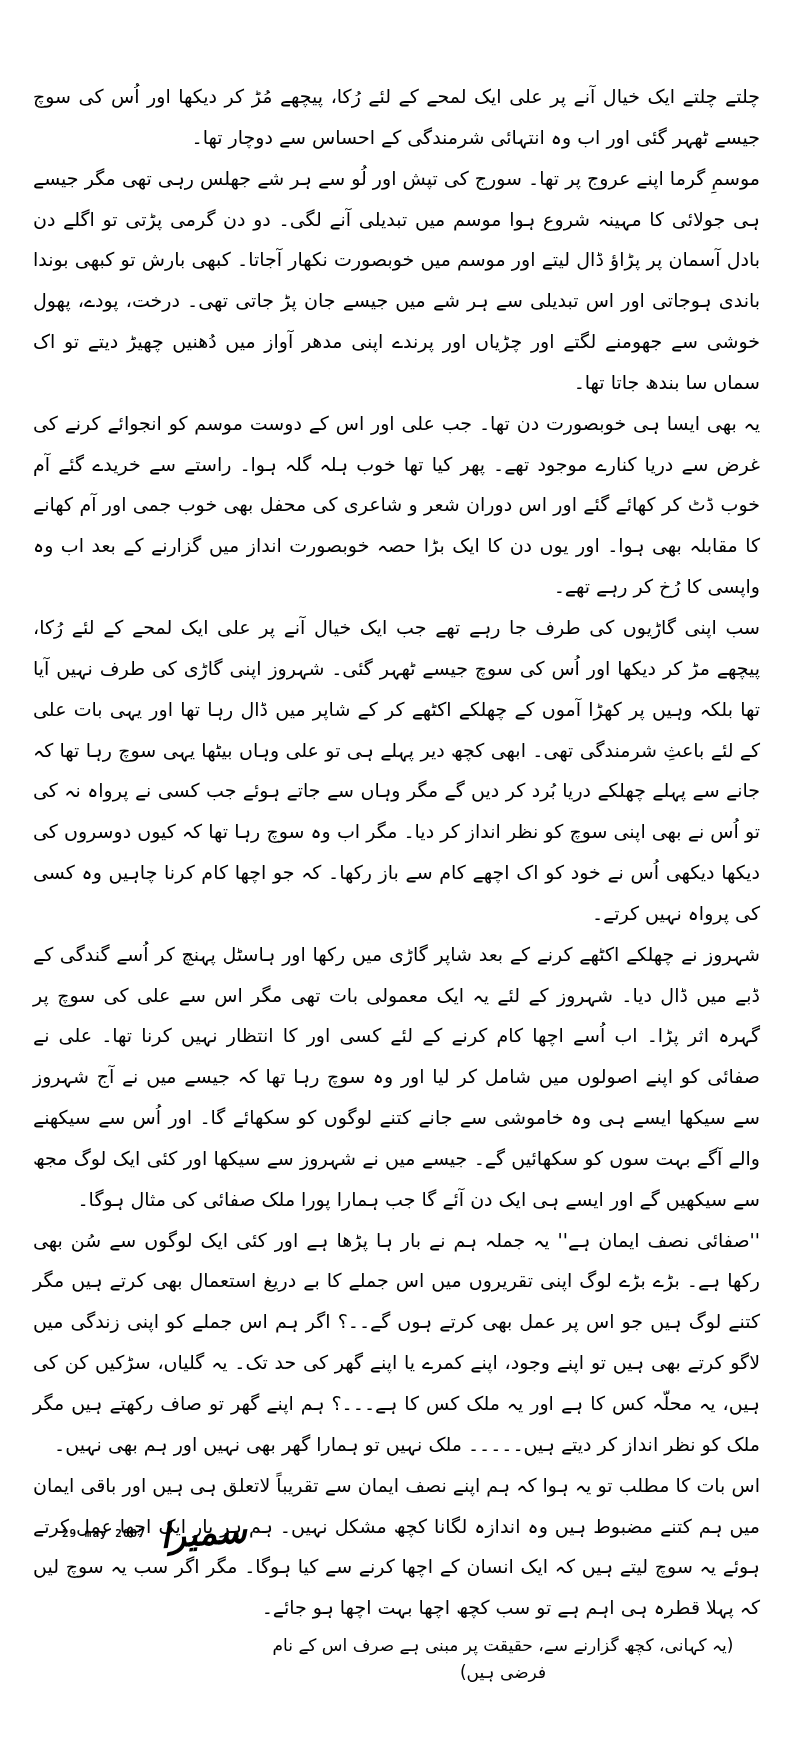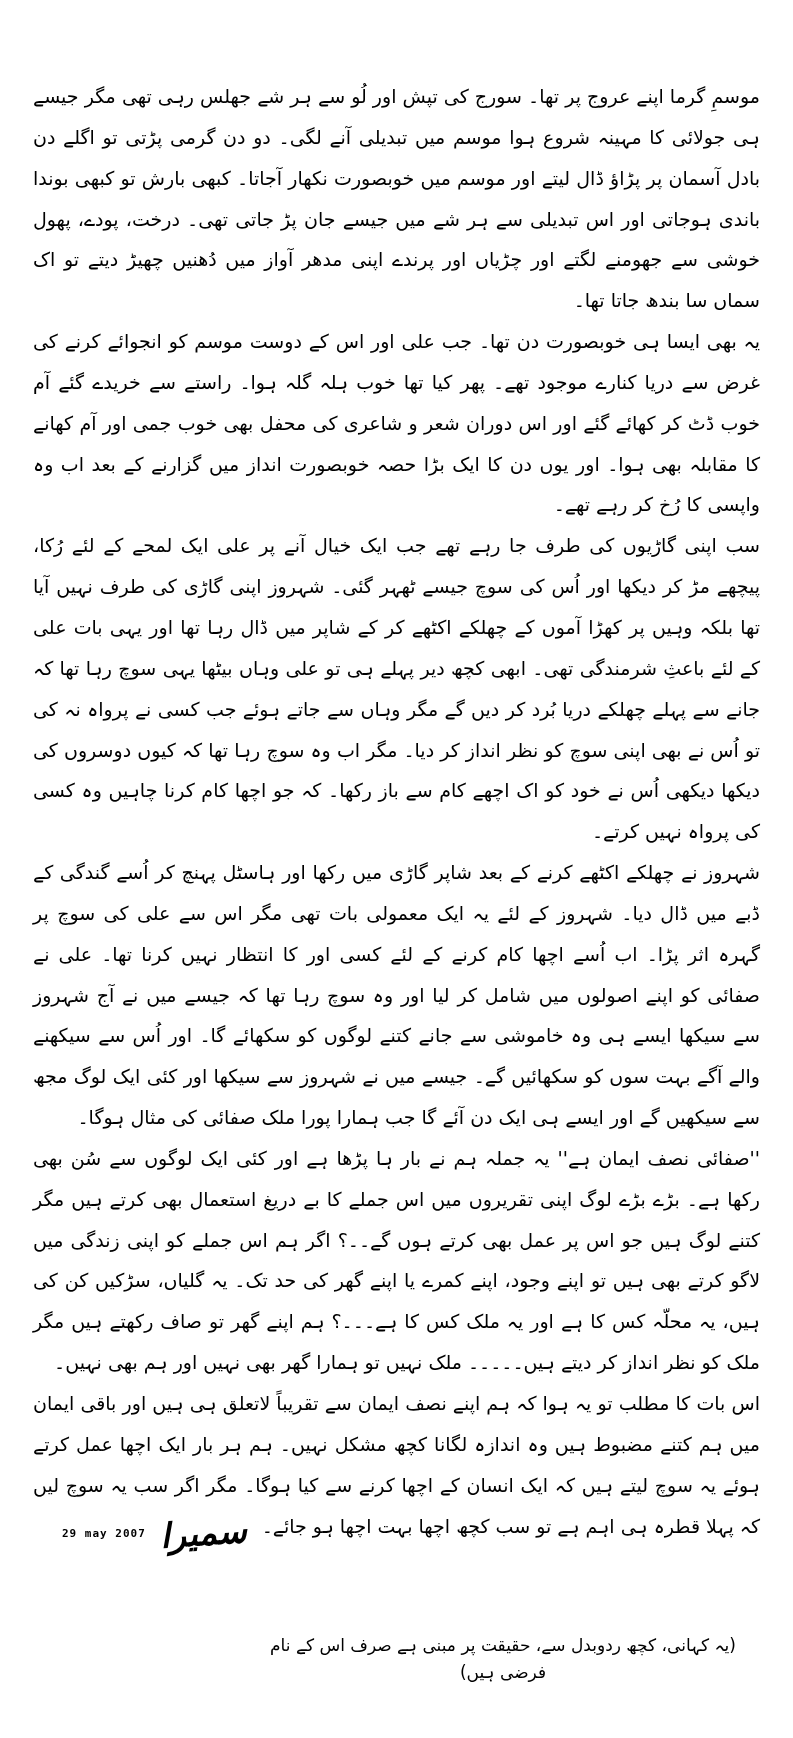--- a/index.html
+++ b/index.html
@@ -65,29 +65,30 @@
     font-size: 17px;
     line-height: 1.6;
   }
 </style>
 </head>
 <body>
 
 <div class="page">
 
   <div class="body-text">
+    <p>چلتے چلتے ایک خیال آنے پر علی ایک لمحے کے لئے رُکا، پیچھے مُڑ کر دیکھا اور اُس کی سوچ جیسے ٹھہر گئی اور اب وہ انتہائی شرمندگی کے احساس سے دوچار تھا۔</p>
     <p>موسمِ گرما اپنے عروج پر تھا۔ سورج کی تپش اور لُو سے ہر شے جھلس رہی تھی مگر جیسے ہی جولائی کا مہینہ شروع ہوا موسم میں تبدیلی آنے لگی۔ دو دن گرمی پڑتی تو اگلے دن بادل آسمان پر پڑاؤ ڈال لیتے اور موسم میں خوبصورت نکھار آجاتا۔ کبھی بارش تو کبھی بوندا باندی ہوجاتی اور اس تبدیلی سے ہر شے میں جیسے جان پڑ جاتی تھی۔ درخت، پودے، پھول خوشی سے جھومنے لگتے اور چڑیاں اور پرندے اپنی مدھر آواز میں دُھنیں چھیڑ دیتے تو اک سماں سا بندھ جاتا تھا۔</p>
     <p>یہ بھی ایسا ہی خوبصورت دن تھا۔ جب علی اور اس کے دوست موسم کو انجوائے کرنے کی غرض سے دریا کنارے موجود تھے۔ پھر کیا تھا خوب ہلہ گلہ ہوا۔ راستے سے خریدے گئے آم خوب ڈٹ کر کھائے گئے اور اس دوران شعر و شاعری کی محفل بھی خوب جمی اور آم کھانے کا مقابلہ بھی ہوا۔ اور یوں دن کا ایک بڑا حصہ خوبصورت انداز میں گزارنے کے بعد اب وہ واپسی کا رُخ کر رہے تھے۔</p>
     <p>سب اپنی گاڑیوں کی طرف جا رہے تھے جب ایک خیال آنے پر علی ایک لمحے کے لئے رُکا، پیچھے مڑ کر دیکھا اور اُس کی سوچ جیسے ٹھہر گئی۔ شہروز اپنی گاڑی کی طرف نہیں آیا تھا بلکہ وہیں پر کھڑا آموں کے چھلکے اکٹھے کر کے شاپر میں ڈال رہا تھا اور یہی بات علی کے لئے باعثِ شرمندگی تھی۔ ابھی کچھ دیر پہلے ہی تو علی وہاں بیٹھا یہی سوچ رہا تھا کہ جانے سے پہلے چھلکے دریا بُرد کر دیں گے مگر وہاں سے جاتے ہوئے جب کسی نے پرواہ نہ کی تو اُس نے بھی اپنی سوچ کو نظر انداز کر دیا۔ مگر اب وہ سوچ رہا تھا کہ کیوں دوسروں کی دیکھا دیکھی اُس نے خود کو اک اچھے کام سے باز رکھا۔ کہ جو اچھا کام کرنا چاہیں وہ کسی کی پرواہ نہیں کرتے۔</p>
     <p>شہروز نے چھلکے اکٹھے کرنے کے بعد شاپر گاڑی میں رکھا اور ہاسٹل پہنچ کر اُسے گندگی کے ڈبے میں ڈال دیا۔ شہروز کے لئے یہ ایک معمولی بات تھی مگر اس سے علی کی سوچ پر گہرہ اثر پڑا۔ اب اُسے اچھا کام کرنے کے لئے کسی اور کا انتظار نہیں کرنا تھا۔ علی نے صفائی کو اپنے اصولوں میں شامل کر لیا اور وہ سوچ رہا تھا کہ جیسے میں نے آج شہروز سے سیکھا ایسے ہی وہ خاموشی سے جانے کتنے لوگوں کو سکھائے گا۔ اور اُس سے سیکھنے والے آگے بہت سوں کو سکھائیں گے۔ جیسے میں نے شہروز سے سیکھا اور کئی ایک لوگ مجھ سے سیکھیں گے اور ایسے ہی ایک دن آئے گا جب ہمارا پورا ملک صفائی کی مثال ہوگا۔</p>
     <p>''صفائی نصف ایمان ہے'' یہ جملہ ہم نے بار ہا پڑھا ہے اور کئی ایک لوگوں سے سُن بھی رکھا ہے۔ بڑے بڑے لوگ اپنی تقریروں میں اس جملے کا بے دریغ استعمال بھی کرتے ہیں مگر کتنے لوگ ہیں جو اس پر عمل بھی کرتے ہوں گے۔۔؟ اگر ہم اس جملے کو اپنی زندگی میں لاگو کرتے بھی ہیں تو اپنے وجود، اپنے کمرے یا اپنے گھر کی حد تک۔ یہ گلیاں، سڑکیں کن کی ہیں، یہ محلّہ کس کا ہے اور یہ ملک کس کا ہے۔۔۔؟ ہم اپنے گھر تو صاف رکھتے ہیں مگر ملک کو نظر انداز کر دیتے ہیں۔۔۔۔۔ ملک نہیں تو ہمارا گھر بھی نہیں اور ہم بھی نہیں۔</p>
     <p>اس بات کا مطلب تو یہ ہوا کہ ہم اپنے نصف ایمان سے تقریباً لاتعلق ہی ہیں اور باقی ایمان میں ہم کتنے مضبوط ہیں وہ اندازہ لگانا کچھ مشکل نہیں۔ ہم ہر بار ایک اچھا عمل کرتے ہوئے یہ سوچ لیتے ہیں کہ ایک انسان کے اچھا کرنے سے کیا ہوگا۔ مگر اگر سب یہ سوچ لیں کہ پہلا قطرہ ہی اہم ہے تو سب کچھ اچھا بہت اچھا ہو جائے۔</p>
 
   </div>
 
   <div class="signature-row">
     <span class="date">29 may 2007</span>
     <span class="sig">سمیرا</span>
   </div>
 
-  <div class="footer-note">(یہ کہانی، کچھ ردوبدل سے، حقیقت پر مبنی ہے صرف اس کے نام فرضی ہیں)</div>
+  <div class="footer-note">(یہ کہانی، کچھ گزارنے سے، حقیقت پر مبنی ہے صرف اس کے نام فرضی ہیں)</div>
 
 </div>
 
 </body></html>

